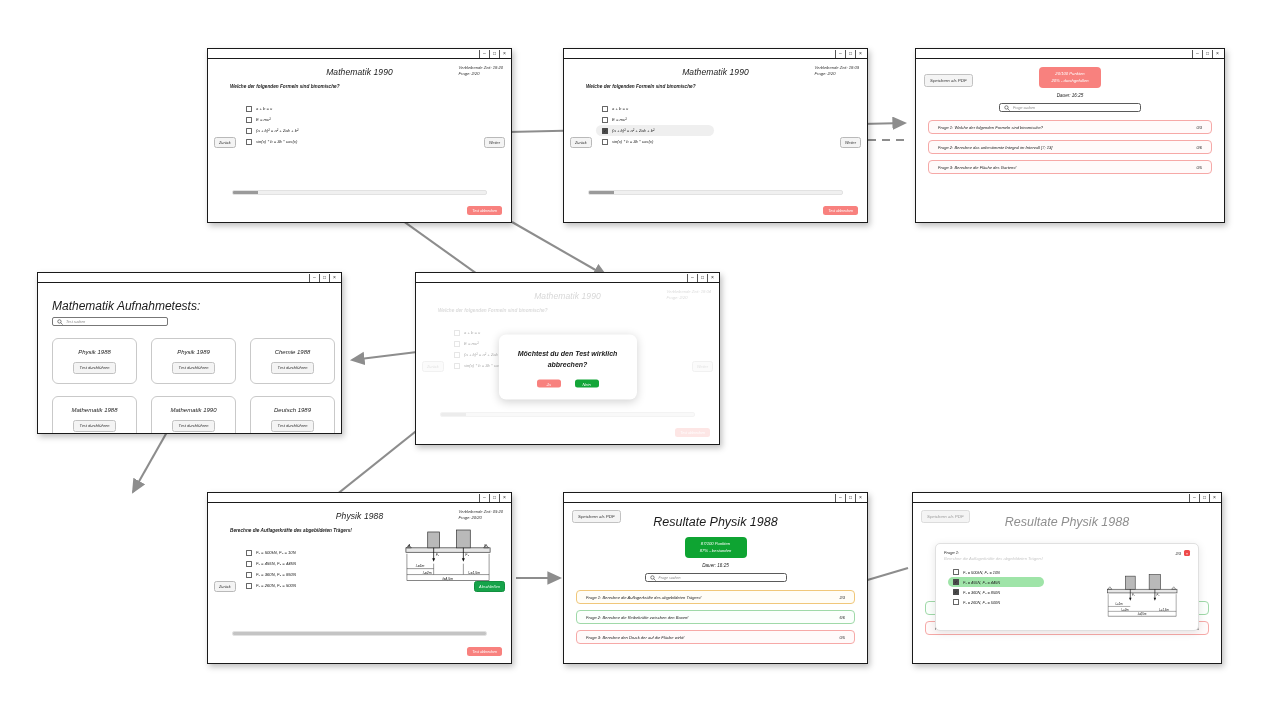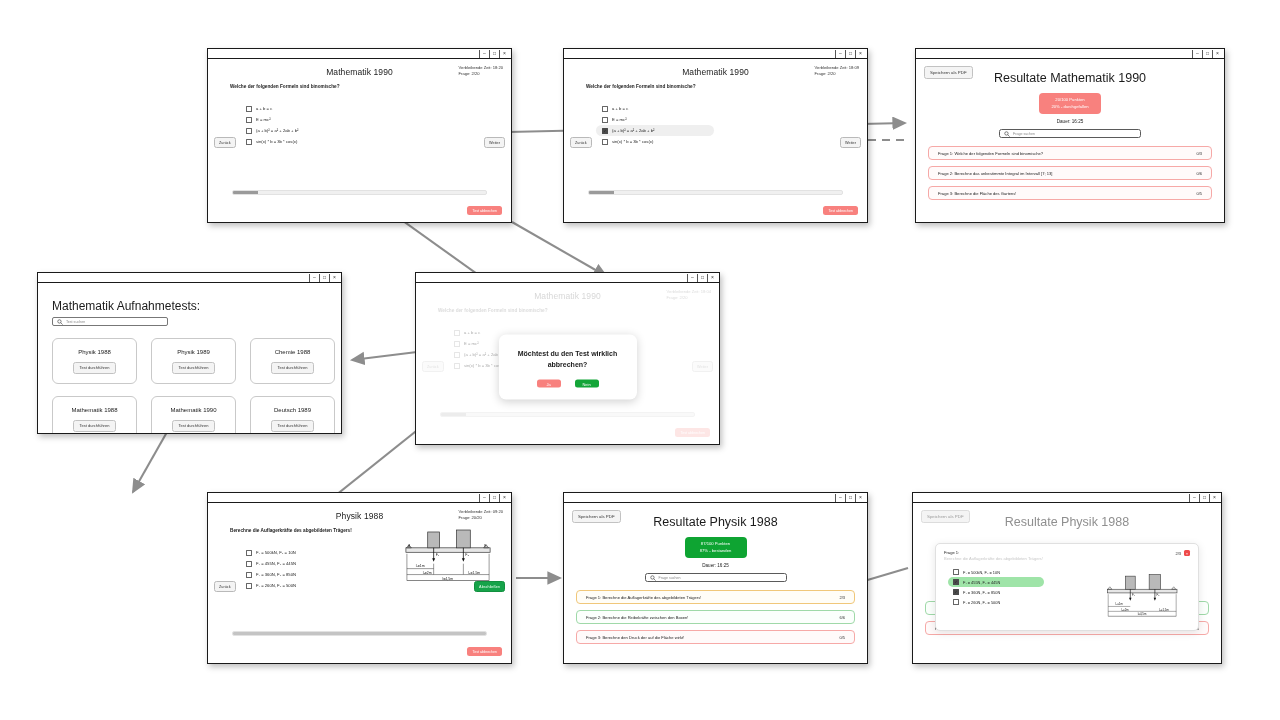--- a/index.html
+++ b/index.html
@@ -9,21 +9,21 @@
   
   .arrows{position:absolute;left:0;top:0;width:1280px;height:720px;pointer-events:none;}
 
   
   .win{position:absolute;background:#fff;border:1px solid #1a1a1a;
        box-shadow:2px 3px 6px rgba(0,0,0,.25);box-sizing:border-box;overflow:hidden;}
   .titlebar{height:9px;border-bottom:1px solid #1a1a1a;background:#fff;
             display:flex;justify-content:flex-end;align-items:center;padding-right:2px;}
   .wbtn{width:9px;height:8px;border-left:1px solid #555;display:flex;
         align-items:center;justify-content:center;font-size:5px;line-height:1;color:#333;}
-  .wbody{position:relative;width:100%;height:calc(100% - 9px);}
+  .wbody{position:relative;width:100%;height:calc(100% - 9px);font-style:italic;}
 
   
   .q-head{position:relative;padding-top:8px;}
   .q-title{text-align:center;font-size:8.5px;font-weight:400;color:#1b1b1b;letter-spacing:.1px;}
   .q-meta{position:absolute;right:8px;top:6px;font-size:4.1px;line-height:1.55;color:#333;text-align:left;}
   .q-prompt{margin:7px 0 0 22px;font-size:4.7px;font-weight:700;color:#1b1b1b;}
   .opts{margin:14px 0 0 38px;}
   .opt{display:flex;align-items:center;gap:4px;height:11px;font-size:4.2px;color:#222;
        padding:0 6px;border-radius:7px;margin-left:-6px;width:118px;box-sizing:border-box;}
   .opt.sel{background:#efefef;}
@@ -208,21 +208,20 @@
 </div>
 
 <div class="win" style="left:915px;top:48px;width:310px;height:175px;">
   <div class="titlebar">
     <div class="wbtn">‒</div>
     <div class="wbtn">□</div>
     <div class="wbtn">×</div>
   </div>
   <div class="wbody">
     <div class="pdf">Speichern als PDF</div>
-    <div class="r-title">Resultate Mathematik 1990</div>
     <div class="badge fail">
       <div>20/100 Punkten</div>
       <div>20% - durchgefallen</div>
     </div>
     <div class="dauer">Dauer: 16:25</div>
     <div class="rsearch">
       <svg width="6" height="6" viewBox="0 0 16 16">
           <circle cx="6.5" cy="6.5" r="4.5" fill="none" stroke="#333" stroke-width="1.6"></circle>
           <line x1="10" y1="10" x2="15" y2="15" stroke="#333" stroke-width="1.6"></line>
         </svg>

